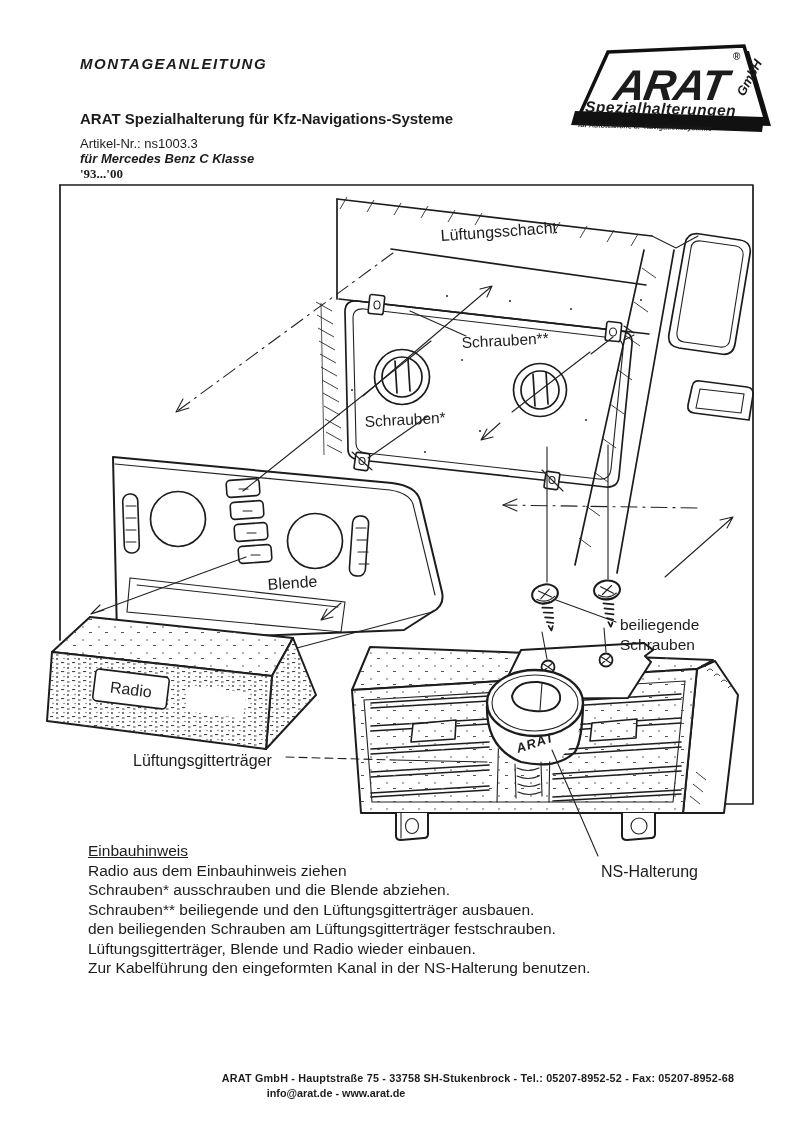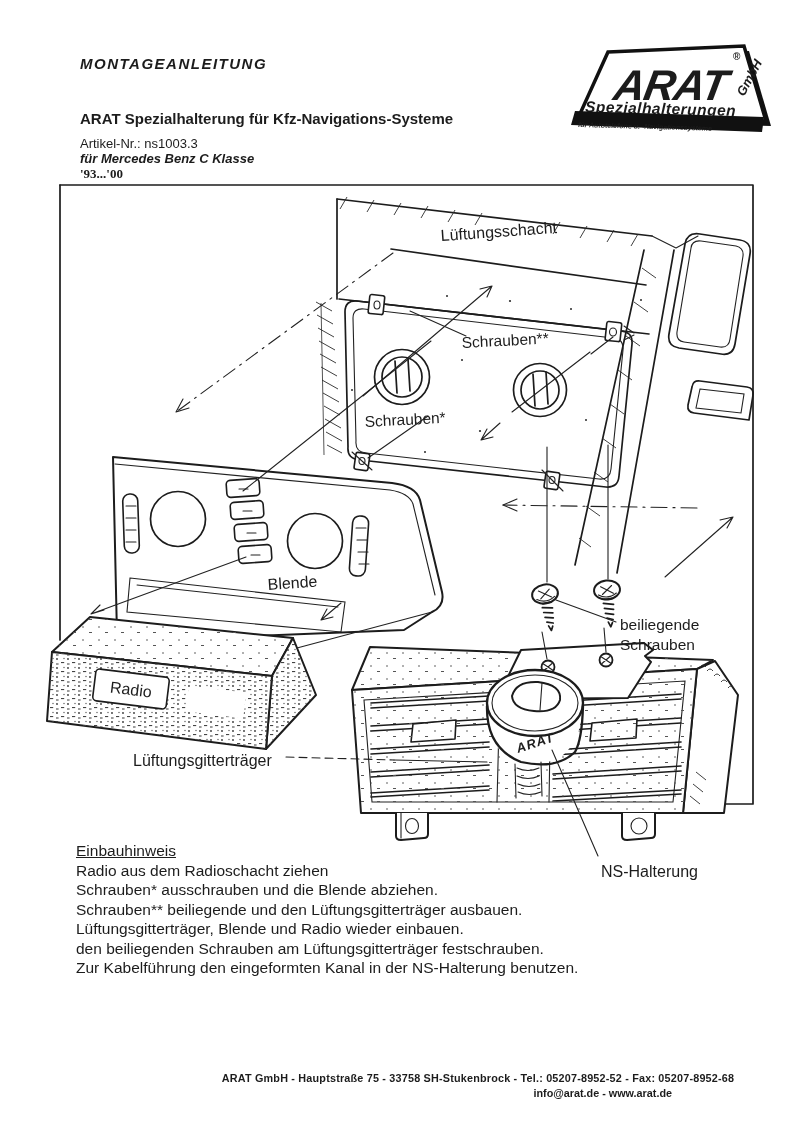--- a/index.html
+++ b/index.html
@@ -9,21 +9,21 @@
     overflow:hidden;
   }
   .abs{position:absolute;}
   .title{font-size:15px;font-weight:800;letter-spacing:1.5px;font-style:italic;}
   .subtitle{font-size:15px;font-weight:bold;}
   .meta{font-size:13px;}
   .meta.b{font-weight:bold;}
   .instr{font-size:15.5px;line-height:19.5px;}
   .instr .hd{text-decoration:underline;}
   .footer1{font-size:10.8px;font-weight:bold;text-align:center;letter-spacing:0.2px;}
-  .footer2{font-size:10.8px;font-weight:bold;text-align:right;}
+  .footer2{font-size:10.8px;font-weight:bold;text-align:center;}
   svg text{fill:#1c1c1c;}
   .ln{fill:none;stroke:#1c1c1c;stroke-width:1.7;stroke-linecap:round;stroke-linejoin:round;}
   .ln2{fill:none;stroke:#1c1c1c;stroke-width:2.3;stroke-linecap:round;stroke-linejoin:round;}
   .thin{fill:none;stroke:#222;stroke-width:1.1;stroke-linecap:round;}
   .wfill{fill:#ffffff;stroke:#1c1c1c;stroke-width:2;stroke-linejoin:round;}
   .wfill2{fill:#ffffff;stroke:#1c1c1c;stroke-width:1.6;stroke-linejoin:round;}
   .hatch{fill:none;stroke:#2a2a2a;stroke-width:0.9;}
   .lbl{font-size:16px;font-family:"Liberation Sans",sans-serif;}
   .lbl15{font-size:15.5px;font-family:"Liberation Sans",sans-serif;}
 </style>
@@ -275,26 +275,26 @@
     <text class="lbl" x="441" y="241" transform="rotate(-4 441 241)">Lüftungsschacht</text>
     <text class="lbl15" x="462" y="348" transform="rotate(-3 462 348)">Schrauben**</text>
     <text class="lbl15" x="365" y="427" transform="rotate(-3 365 427)">Schrauben*</text>
     <text class="lbl" x="268" y="590" font-size="16.5" transform="rotate(-4 268 590)">Blende</text>
     <text class="lbl15" x="620" y="630">beiliegende</text>
     <text class="lbl15" x="620" y="650">Schrauben</text>
     <text class="lbl" x="133" y="766">Lüftungsgitterträger</text>
     <text class="lbl" x="601" y="877">NS-Halterung</text>
   </svg>
 
-  <div class="abs instr" style="left:76px;top:841px;width:620px;">
+  <div class="abs instr" style="left:88px;top:841px;width:620px;">
     <div class="hd">Einbauhinweis</div>
-    <div>Radio aus dem Radioschacht ziehen</div>
+    <div>Radio aus dem Einbauhinweis ziehen</div>
     <div>Schrauben* ausschrauben und die Blende abziehen.</div>
     <div>Schrauben** beiliegende und den Lüftungsgitterträger ausbauen.</div>
+    <div>den beiliegenden Schrauben am Lüftungsgitterträger festschrauben.</div>
     <div>Lüftungsgitterträger, Blende und Radio wieder einbauen.</div>
-    <div>den beiliegenden Schrauben am Lüftungsgitterträger festschrauben.</div>
     <div>Zur Kabelführung den eingeformten Kanal in der NS-Halterung benutzen.</div>
   </div>
 
   <div class="abs footer1" style="left:154px;right:0;top:1072px;">ARAT GmbH  -  Hauptstraße 75  -  33758 SH-Stukenbrock  -  Tel.: 05207-8952-52  -  Fax: 05207-8952-68</div>
   <div class="abs footer2" style="left:0;right:130px;top:1087px;">info@arat.de  -  www.arat.de</div>
 
 </div>
 
 </body></html>

